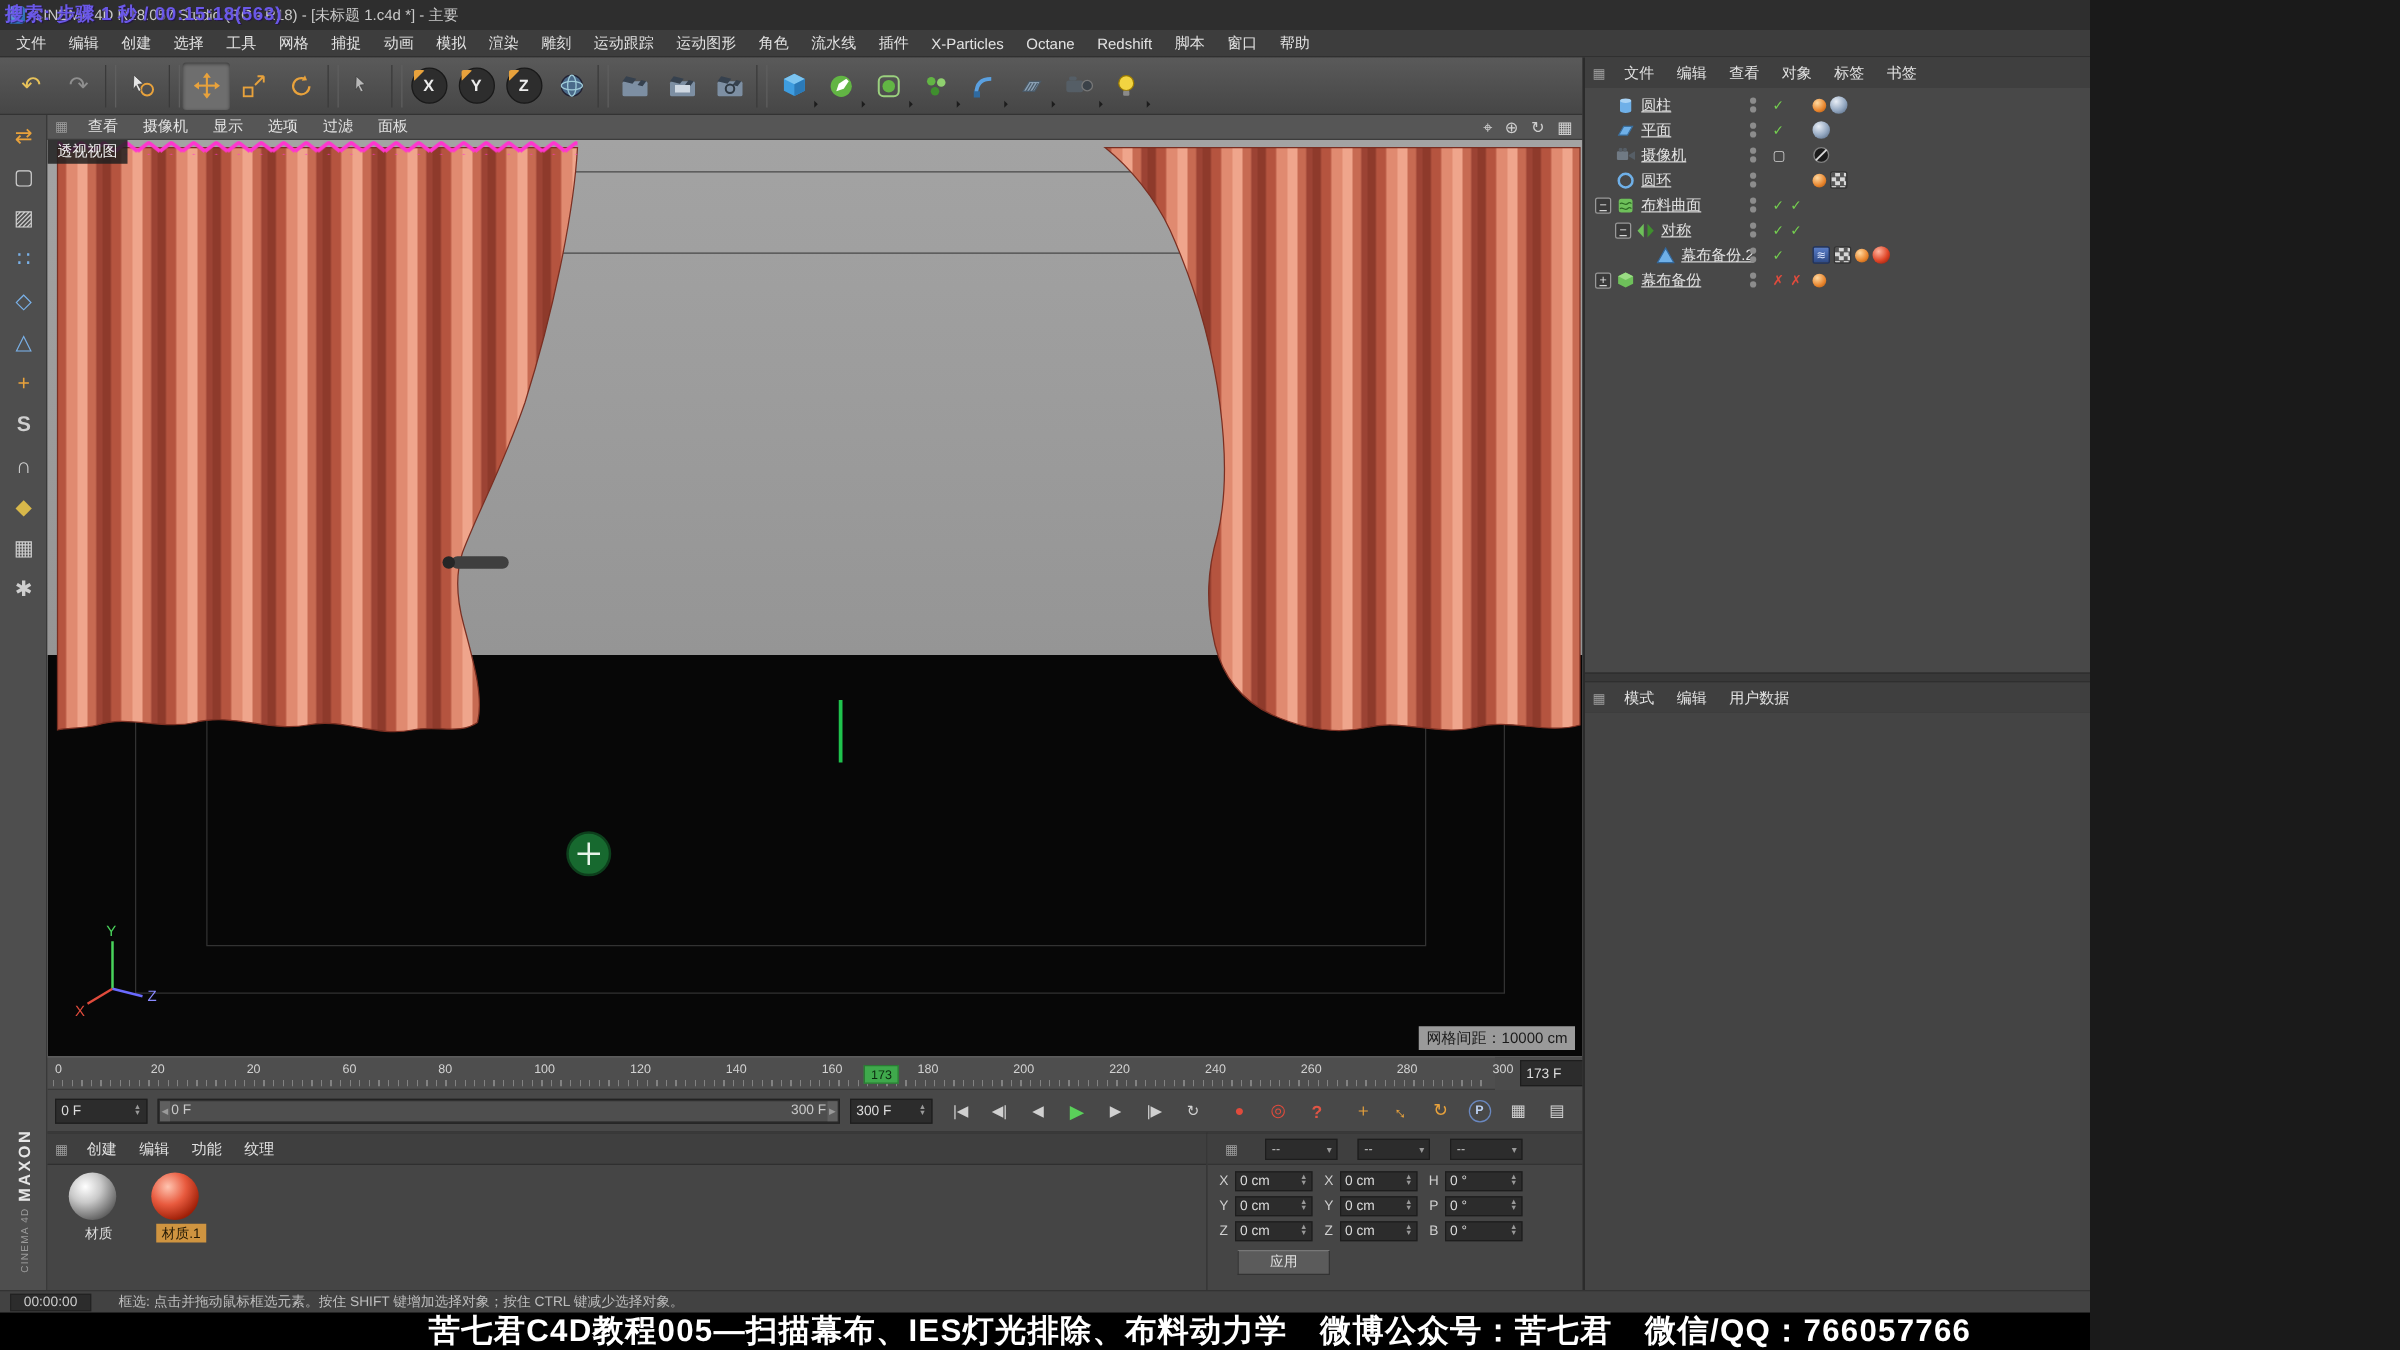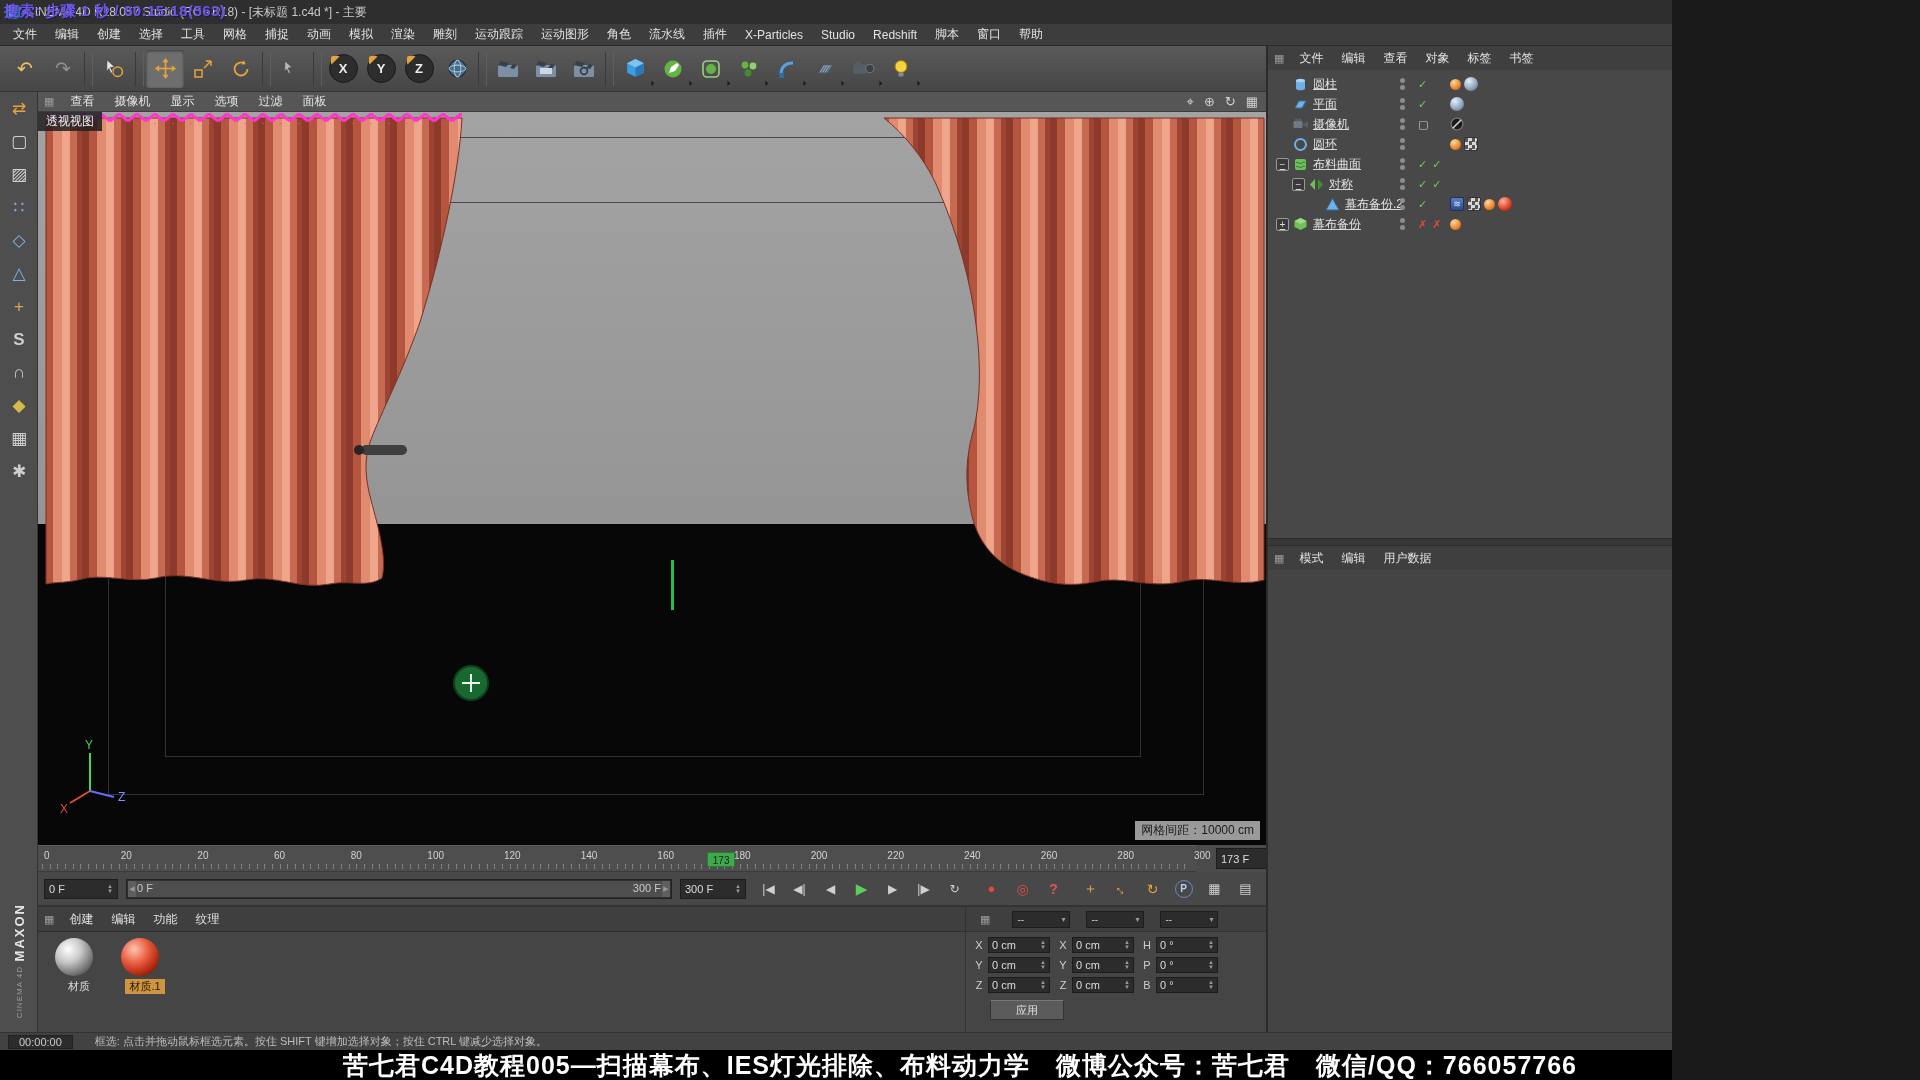--- a/index.html
+++ b/index.html
@@ -79,21 +79,21 @@
               padding:1px 8px;font-size:12px;}
   .grid-label{position:absolute;right:6px;bottom:5px;background:#9a9a9a;color:#1a1a1a;
               padding:1px 6px;font-size:12px;}
   
   .ruler{position:absolute;left:38px;top:845px;width:1158px;height:27px;background:#4e4e4e;
          border-top:1px solid #5f5f5f;border-bottom:1px solid #3a3a3a;box-sizing:border-box;}
   .ruler::before{content:"";position:absolute;left:4px;right:4px;bottom:2px;height:5px;
          background:repeating-linear-gradient(90deg,#828282 0 1px,transparent 1px 7.667px);}
   .tick{position:absolute;top:4px;font-size:10px;color:#d2d2d2;}
   .playhead{position:absolute;top:6px;width:28px;height:15px;background:#3fa94c;border:1px solid #2a7a33;
-            color:#0c2b10;font-size:10px;text-align:center;line-height:15px;box-sizing:border-box;margin-left:16px;}
+            color:#0c2b10;font-size:10px;text-align:center;line-height:15px;box-sizing:border-box;}
   .frame-field{position:absolute;left:1216px;top:848px;width:62px;height:21px;background:#2c2c2c;
                border:1px solid #1d1d1d;display:flex;align-items:center;justify-content:space-between;
                padding:0 4px;box-sizing:border-box;color:#ddd;font-size:11px;}
   .nf-spin{display:flex;flex-direction:column;font-size:6px;line-height:5px;color:#999;}
   
   .transport{position:absolute;left:38px;top:872px;width:1228px;height:34px;background:#484848;
              border-bottom:1px solid #333;display:flex;align-items:center;gap:8px;
              padding:0 6px;box-sizing:border-box;}
   .num-field{width:74px;height:20px;background:#2c2c2c;border:1px solid #1d1d1d;display:flex;
              align-items:center;justify-content:space-between;padding:0 4px;box-sizing:border-box;
@@ -232,21 +232,21 @@
         <span class="menu-item pm-item">动画</span>
         <span class="menu-item pm-item">模拟</span>
         <span class="menu-item pm-item">渲染</span>
         <span class="menu-item pm-item">雕刻</span>
         <span class="menu-item pm-item">运动跟踪</span>
         <span class="menu-item pm-item">运动图形</span>
         <span class="menu-item pm-item">角色</span>
         <span class="menu-item pm-item">流水线</span>
         <span class="menu-item pm-item">插件</span>
         <span class="menu-item pm-item">X-Particles</span>
-        <span class="menu-item pm-item">Studio</span>
+        <span class="menu-item pm-item">Octane</span>
         <span class="menu-item pm-item">Redshift</span>
         <span class="menu-item pm-item">脚本</span>
         <span class="menu-item pm-item">窗口</span>
         <span class="menu-item pm-item">帮助</span>
       </span>
     <span class="ifc-wrap">
       <span class="ifc-label">界面:</span>
       <span class="ifc-select">
         <span>启动</span>
           <i class="dd">▾</i>

